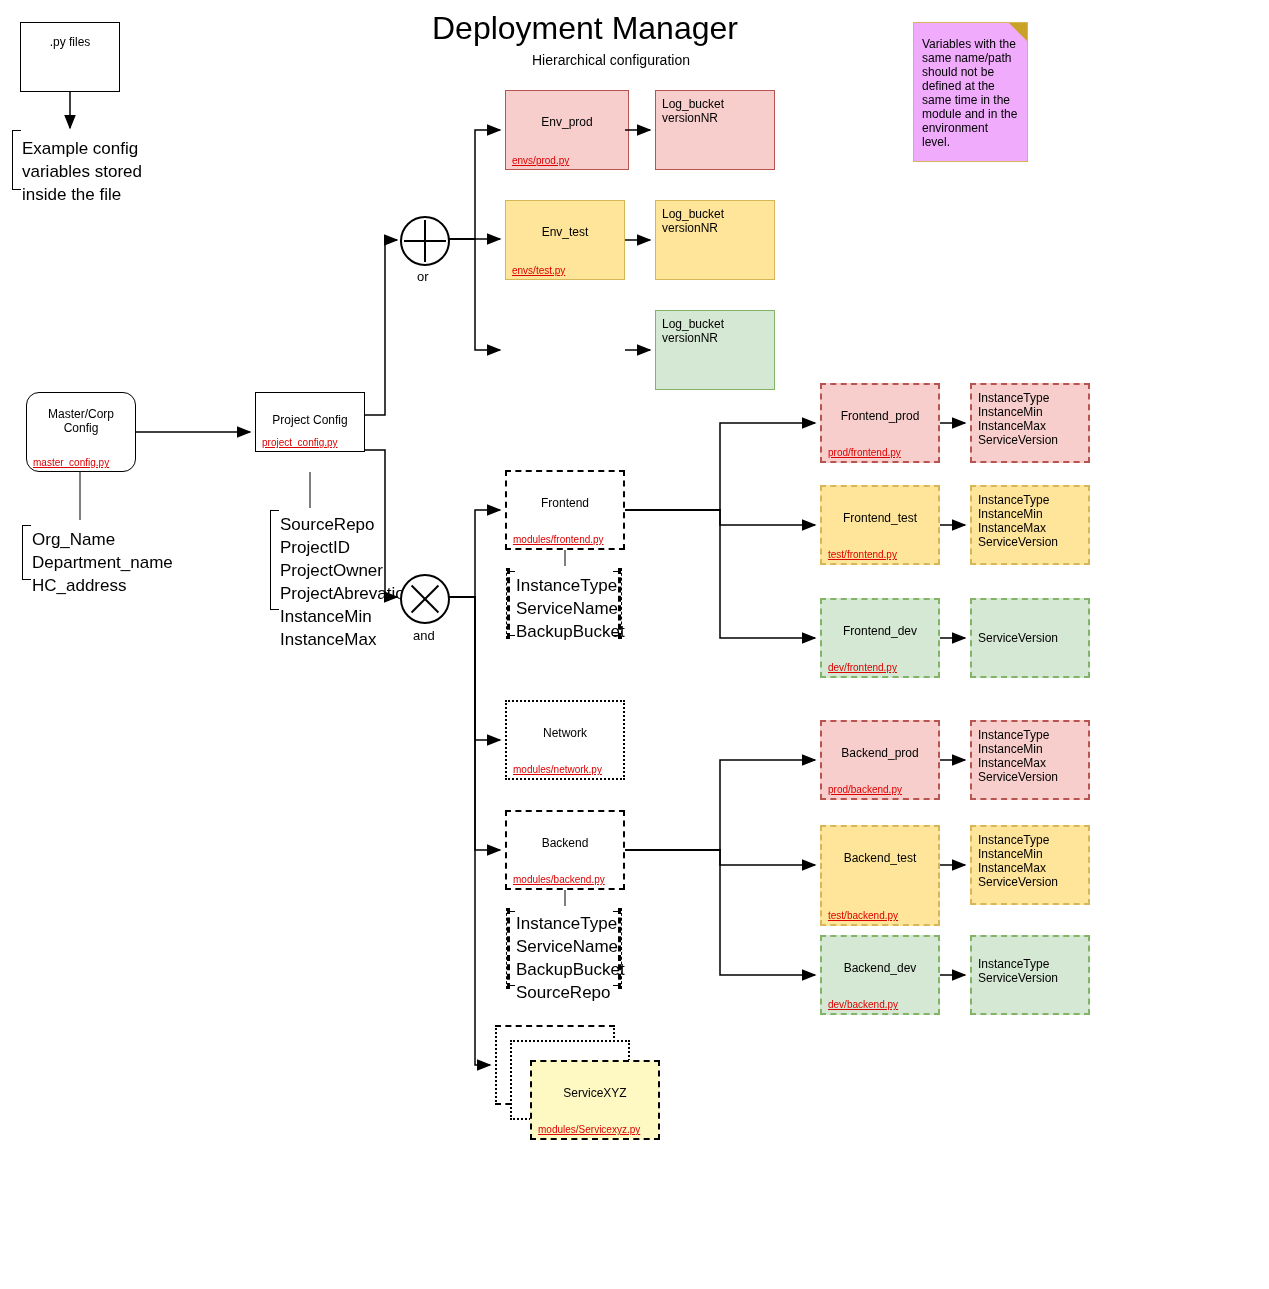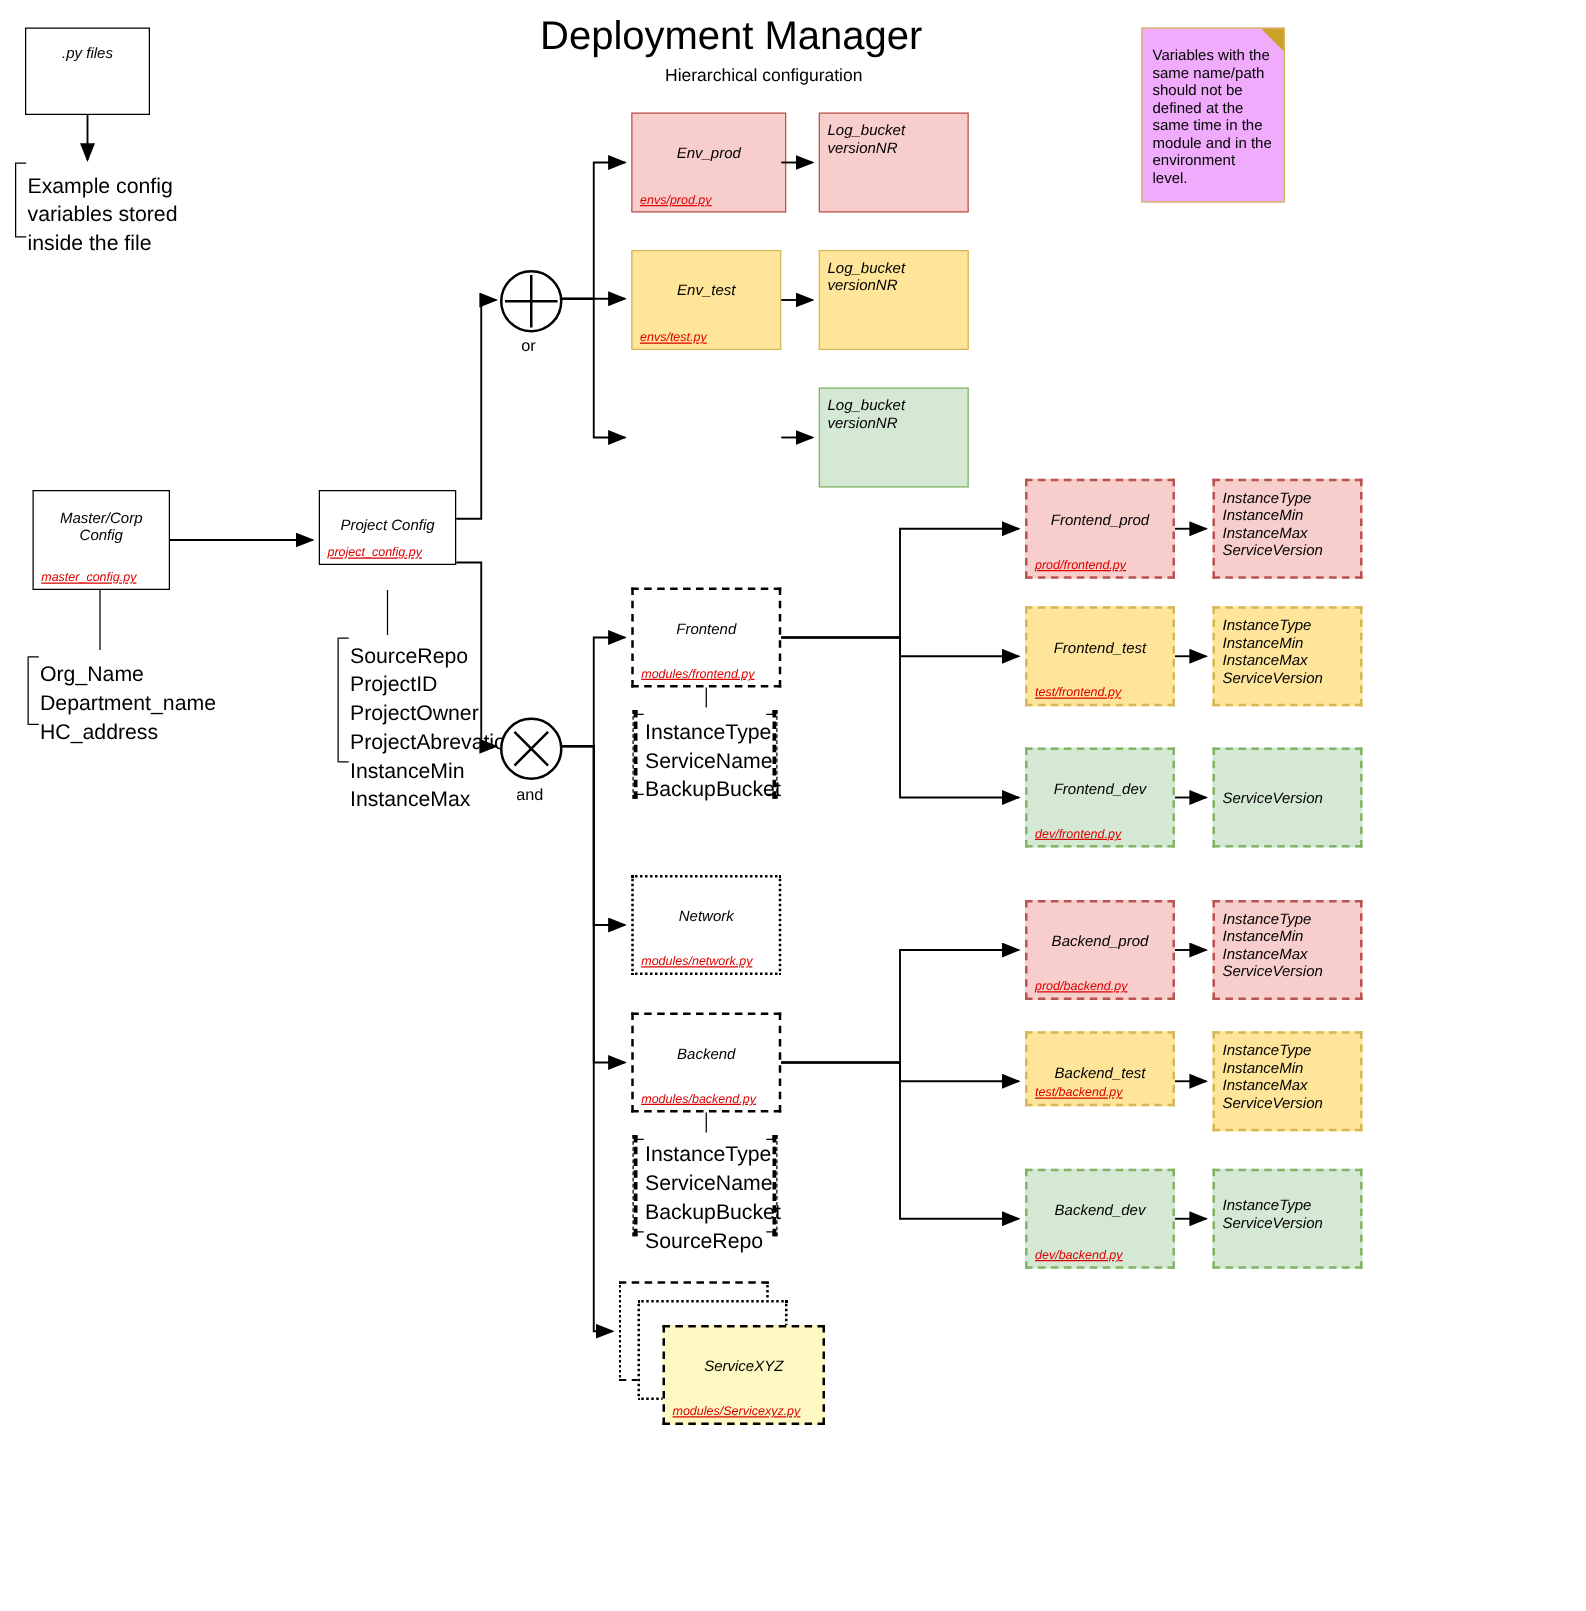--- a/index.html
+++ b/index.html
@@ -1,17 +1,17 @@
 <!DOCTYPE html>
 <html><head>
 <meta charset="utf-8">
 <style>
   html,body{margin:0;padding:0;background:#fff;font-family:Helvetica,Arial,sans-serif;font-size:12px;color:#000;}
   .canvas{position:relative;width:1269px;height:1289px;}
-  .box{position:absolute;border:1px solid #000;background:#fff;padding:6px;box-sizing:border-box;font-style:italic;}
+  .box{position:absolute;border:1px solid #000;background:#fff;padding:6px;box-sizing:border-box;}
   .box.dashed{border-style:dashed;border-width:2px;}
   .box.dotted{border-style:dotted;border-width:2px;}
   .box.dashdot{border-style:dashed dotted dashed dotted;border-width:2px;}
   .red{background:#f8cecc;border-color:#b85450;}
   .yellow{background:#ffe599;border-color:#d6b656;}
   .green{background:#d5e8d4;border-color:#82b366;}
   .title{text-align:center;}
   .filepath{position:absolute;left:6px;bottom:3px;color:#d00;text-decoration:underline;font-size:10px;white-space:nowrap;}
   .centerlbl{text-align:center;margin-top:6px;}
   .title-big{position:absolute;font-size:32px;font-weight:normal;}
@@ -55,21 +55,21 @@
   <div class="box" style="left:20px;top:22px;width:100px;height:70px;">
     <div class="centerlbl">.py files</div>
   </div>
   <div class="bracket" style="left:12px;top:130px;height:60px;"></div>
   <div class="vars" style="left:22px;top:138px;">
     <div>Example config</div>
     <div>variables stored</div>
     <div>inside the file</div>
   </div>
 
-  <div class="box" style="left:26px;top:392px;width:110px;height:80px;">
+  <div class="box" style="left:26px;top:392px;width:110px;height:80px;border-radius:13px;">
     <div class="title" style="margin-top:8px">Master/Corp Config</div>
     <div class="filepath">master_config.py</div>
   </div>
   <div class="bracket" style="left:22px;top:525px;height:55px;"></div>
   <div class="vars" style="left:32px;top:529px;">
     <div>Org_Name</div>
     <div>Department_name</div>
     <div>HC_address</div>
   </div>
 
@@ -186,21 +186,21 @@
     <div class="title" style="margin-top:18px">Backend_prod</div>
     <div class="filepath">prod/backend.py</div>
   </div>
   <div class="box dashed red" style="left:970px;top:720px;width:120px;height:80px;">
     <div>InstanceType</div>
     <div>InstanceMin</div>
     <div>InstanceMax</div>
     <div>ServiceVersion</div>
   </div>
 
-  <div class="box dashed yellow" style="left:820px;top:825px;width:120px;height:60px;">
+  <div class="box dashed yellow" style="left:820px;top:825px;width:120px;height:101px;">
     <div class="title" style="margin-top:18px">Backend_test</div>
     <div class="filepath">test/backend.py</div>
   </div>
   <div class="box dashed yellow" style="left:970px;top:825px;width:120px;height:80px;">
     <div>InstanceType</div>
     <div>InstanceMin</div>
     <div>InstanceMax</div>
     <div>ServiceVersion</div>
   </div>
 

